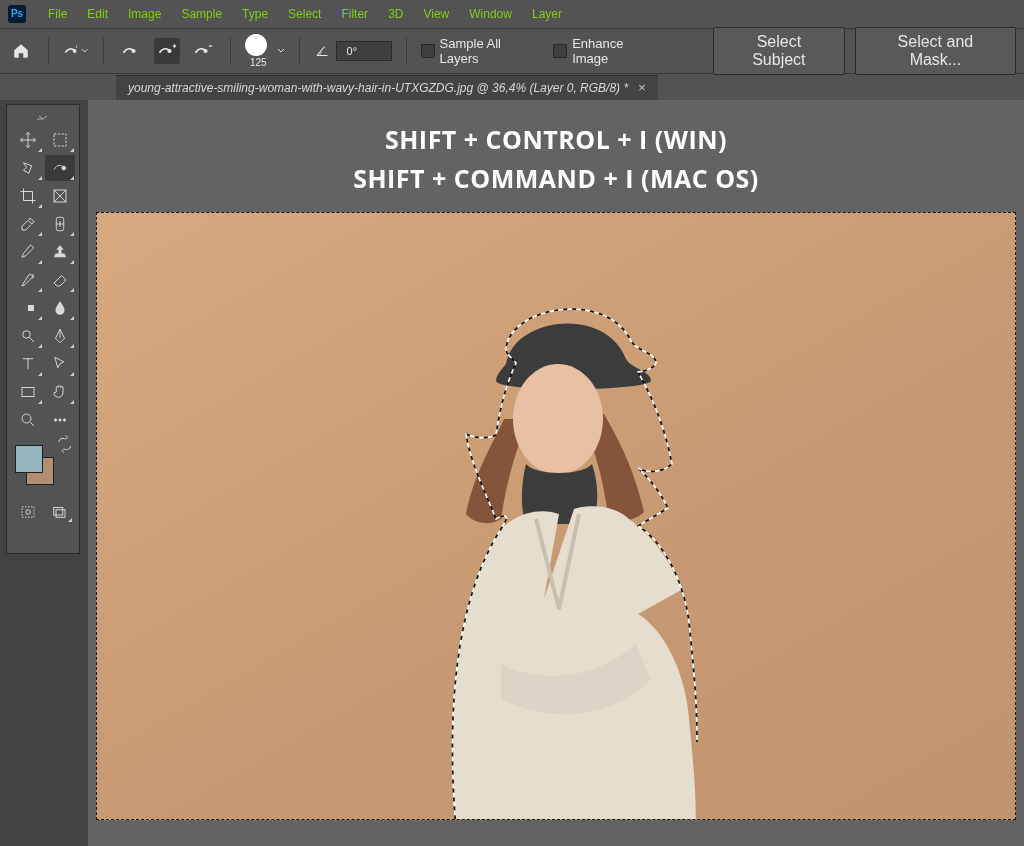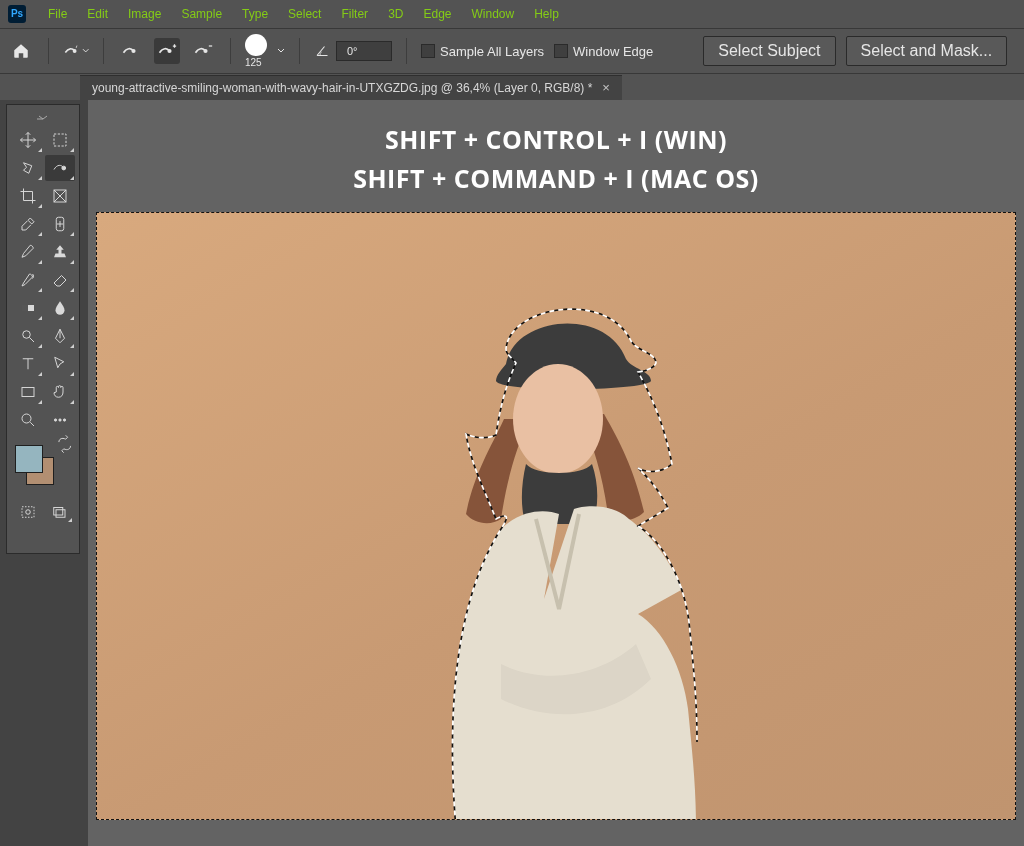--- a/index.html
+++ b/index.html
@@ -48,42 +48,43 @@
     gap:10px;
   }
   .options-bar .ico-btn{
     width:26px;height:26px;
     display:flex;align-items:center;justify-content:center;
     border-radius:3px;
     color:#e6e6e6;
   }
   .options-bar .ico-btn.selected{background:#3a3a3a;}
   .divider{width:1px;height:26px;background:#3d3d3d;margin:0 4px;}
-  .brush-thumb-wrap{display:flex;flex-direction:column;align-items:flex-start;color:#e6e6e6;}
+  .brush-thumb-wrap{display:flex;flex-direction:column;align-items:flex-end;color:#e6e6e6;}
   .brush-thumb{width:22px;height:22px;border-radius:50%;background:#fff;}
   .brush-size{font-size:10px;margin-top:1px;}
   .angle-wrap{display:flex;align-items:center;gap:4px;}
   .angle-display{
     border:1px solid #2a2a2a;background:#3f3f3f;
     padding:3px 10px;font-size:11px;min-width:34px;text-align:left;
   }
   .chk-wrap{display:flex;align-items:center;gap:5px;font-size:13px;}
   .chk-box{
     width:12px;height:12px;border:1px solid #2a2a2a;background:#3f3f3f;
   }
   .ps-btn{
     background:#595959;border:1px solid #2a2a2a;
     padding:5px 14px;color:#e6e6e6;font-size:16px;border-radius:2px;
   }
   
   .tab-row{
     display:flex;align-items:center;
     background:#535353;
     height:26px;
-    padding-left:80px;
+    padding-left:116px;
+    font-style:italic;
   }
   .doc-tab{
     background:#434343;
     padding:5px 12px;
     color:#d7d7d7;
     font-size:12px;
     display:flex;align-items:center;gap:10px;
     border-top:1px solid #2f2f2f;
   }
   .doc-close{color:#c5c5c5;font-size:13px;line-height:1;}
@@ -196,23 +197,23 @@
 <div class="menu-bar">
   <div class="ps-logo">Ps</div>
   <div class="menu-item">File</div>
   <div class="menu-item">Edit</div>
   <div class="menu-item">Image</div>
   <div class="menu-item">Sample</div>
   <div class="menu-item">Type</div>
   <div class="menu-item">Select</div>
   <div class="menu-item">Filter</div>
   <div class="menu-item">3D</div>
-  <div class="menu-item">Edge</div>
+  <div class="menu-item">View</div>
   <div class="menu-item">Window</div>
-  <div class="menu-item">Help</div>
+  <div class="menu-item">Layer</div>
 </div>
 
 <div class="options-bar">
   <div class="ico-btn">
     <svg width="18" height="18" viewBox="0 0 24 24">
         <path d="M3 11 12 3l9 8v9a1 1 0 0 1-1 1h-5v-6H9v6H4a1 1 0 0 1-1-1z" fill="#e6e6e6"></path>
       </svg>
   </div>
   <div class="divider"></div>
   <div class="ico-btn">
@@ -269,21 +270,21 @@
   </div>
 
   <div class="divider"></div>
 
   <div class="chk-wrap">
     <div class="chk-box"></div>
     <span>Sample All Layers</span>
   </div>
   <div class="chk-wrap">
     <div class="chk-box"></div>
-    <span>Window Edge</span>
+    <span>Enhance Image</span>
   </div>
 
   <div style="flex:0 0 30px"></div>
 
   <button class="ps-btn">Select Subject</button>
   <button class="ps-btn">Select and Mask...</button>
 </div>
 
 <div class="tab-row">
   <div class="doc-tab">

